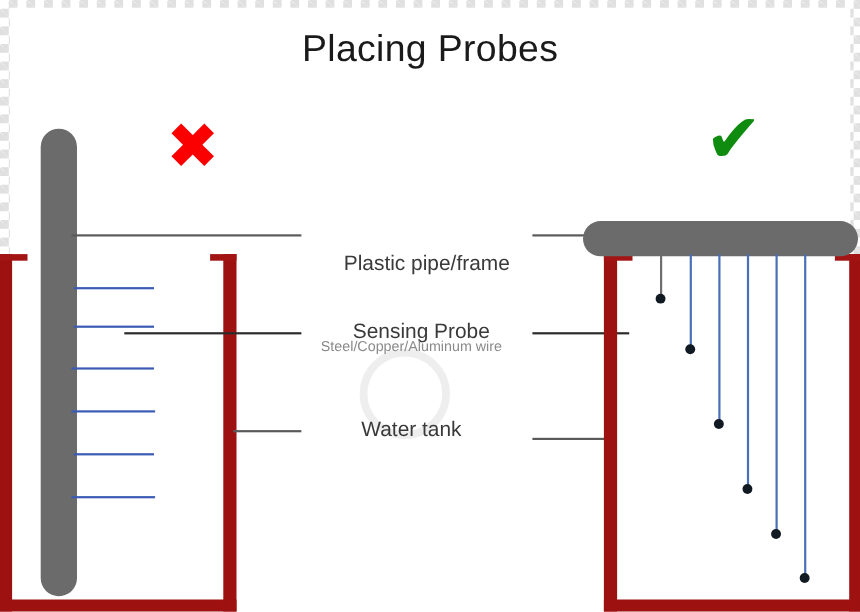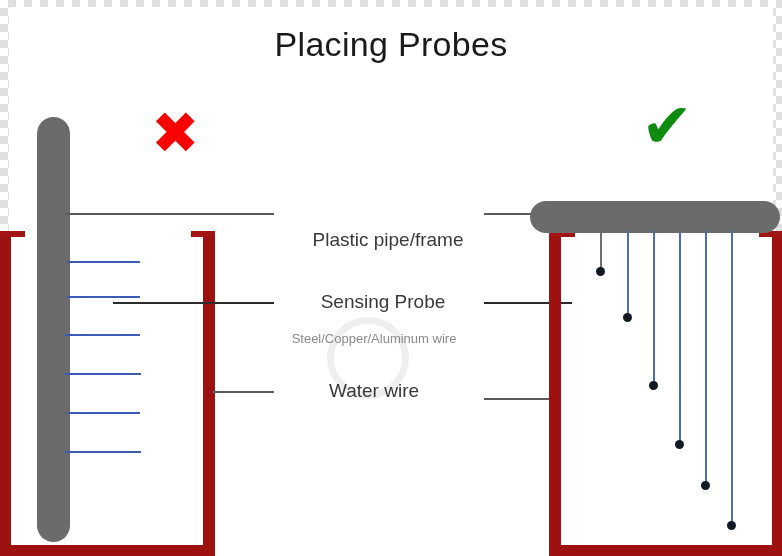--- a/index.html
+++ b/index.html
@@ -179,23 +179,23 @@
 
       <div class="leader" style="left:56px; top:206px; width:209px;"></div>
       <div class="leader dark" style="left:104px; top:295px; width:161px;"></div>
       <div class="leader" style="left:203px; top:384px; width:62px;"></div>
     </div>
 
     <div>
       <div class="label primary" style="left:289px; top:194px; width:180px;margin-top:28px;">Plastic pipe/frame</div>
 
       <div class="label primary" style="left:284px; top:284px; width:180px;">Sensing Probe</div>
-      <div class="label sub" style="left:265px; top:324px; width:200px;">Steel/Copper/Aluminum wire</div>
-
-      <div class="label primary" style="left:275px; top:373px; width:180px;">Water wire</div>
+      <div class="label sub" style="left:265px; top:300px; width:200px;">Steel/Copper/Aluminum wire</div>
+
+      <div class="label primary" style="left:275px; top:373px; width:180px;">Water tank</div>
     </div>
 
     <div>
 
       <div class="leader" style="left:475px; top:206px; width:56px;"></div>
       <div class="leader dark" style="left:475px; top:295px; width:88px;"></div>
       <div class="leader" style="left:475px; top:391px; width:72px;"></div>
 
       <div class="tank" style="left:540px; top:224px; width:235px; height:326px;"></div>
       <div class="tank-lip" style="left:540px; top:224px; width:26px;"></div>

